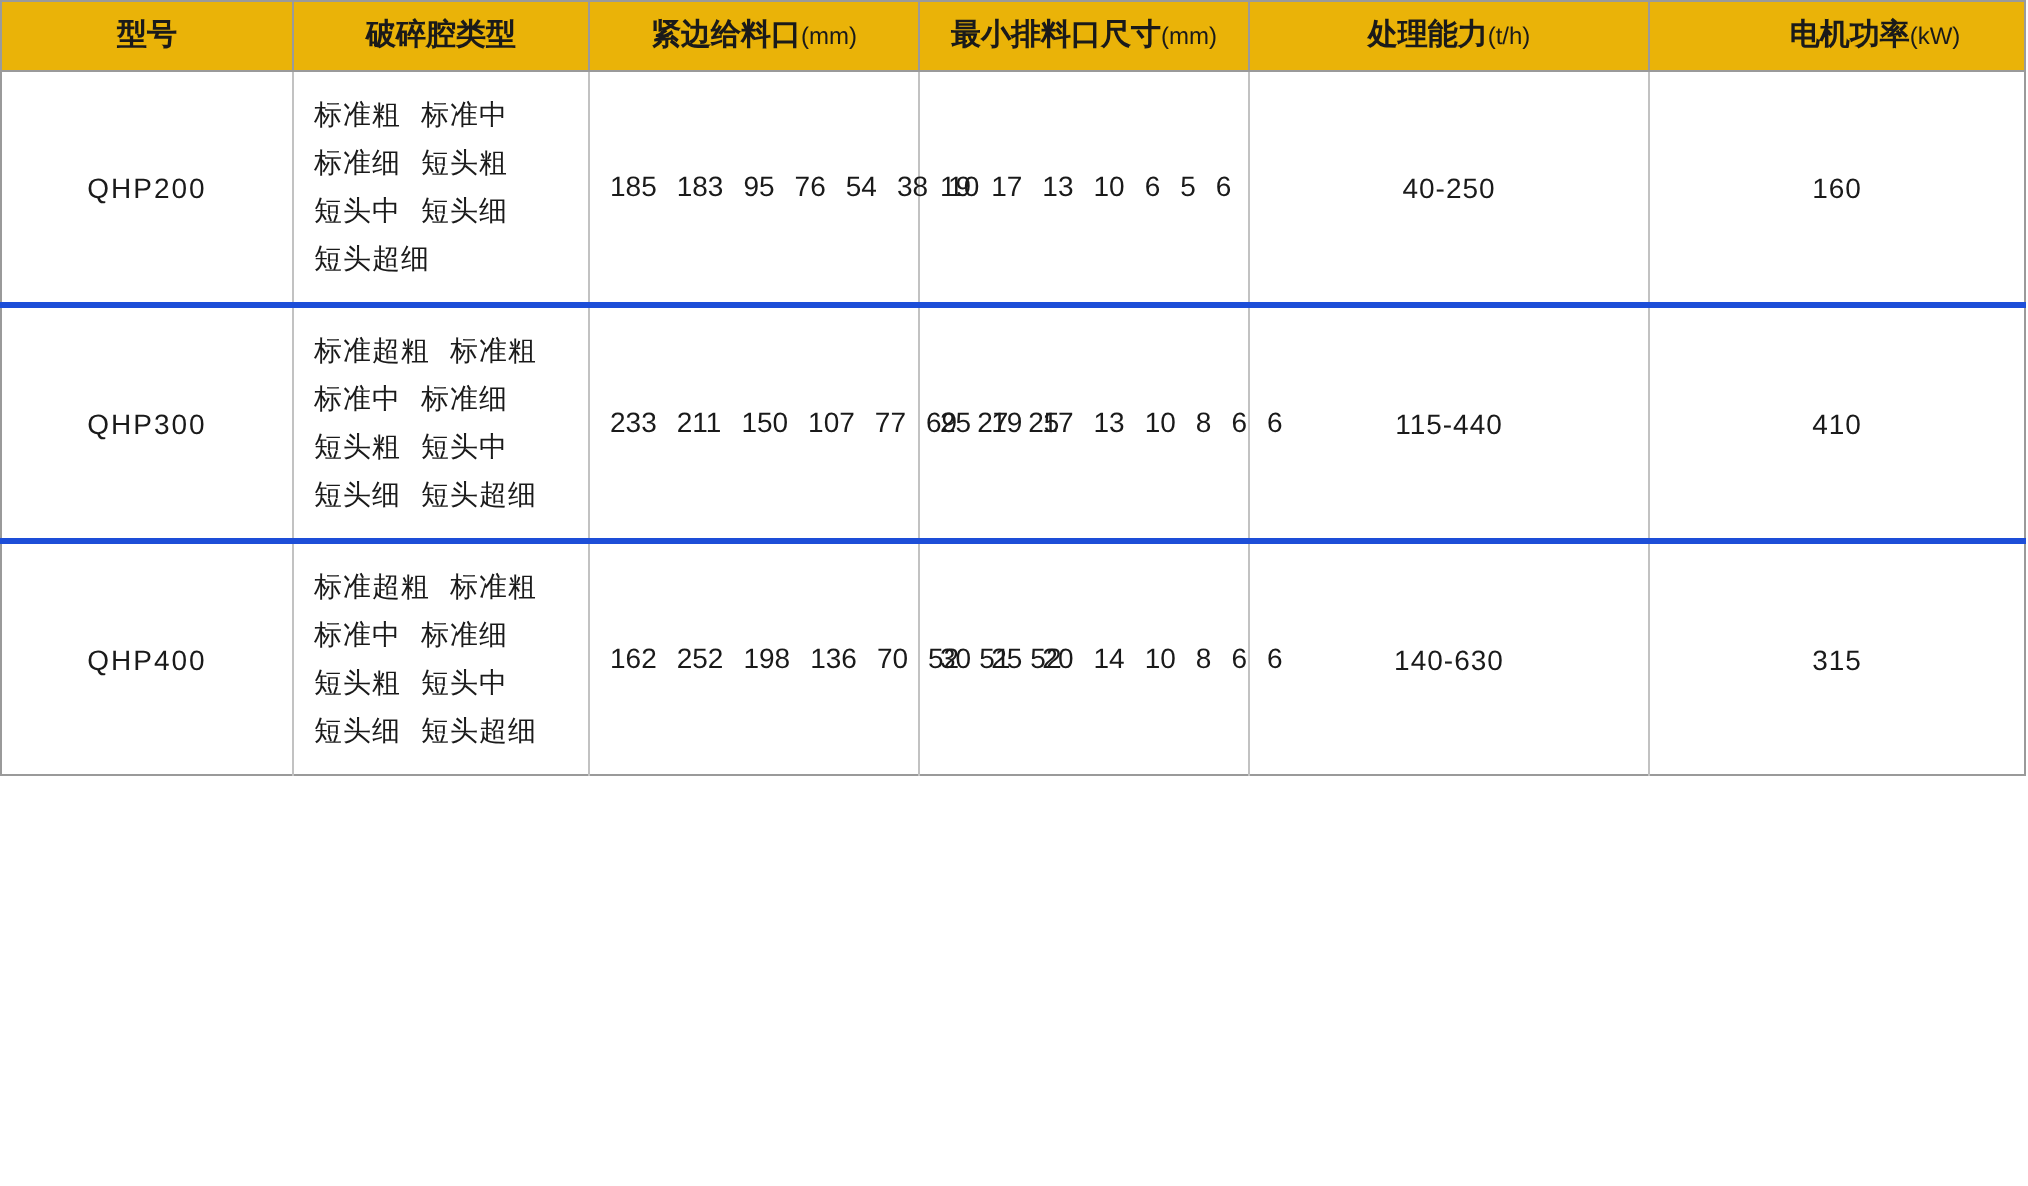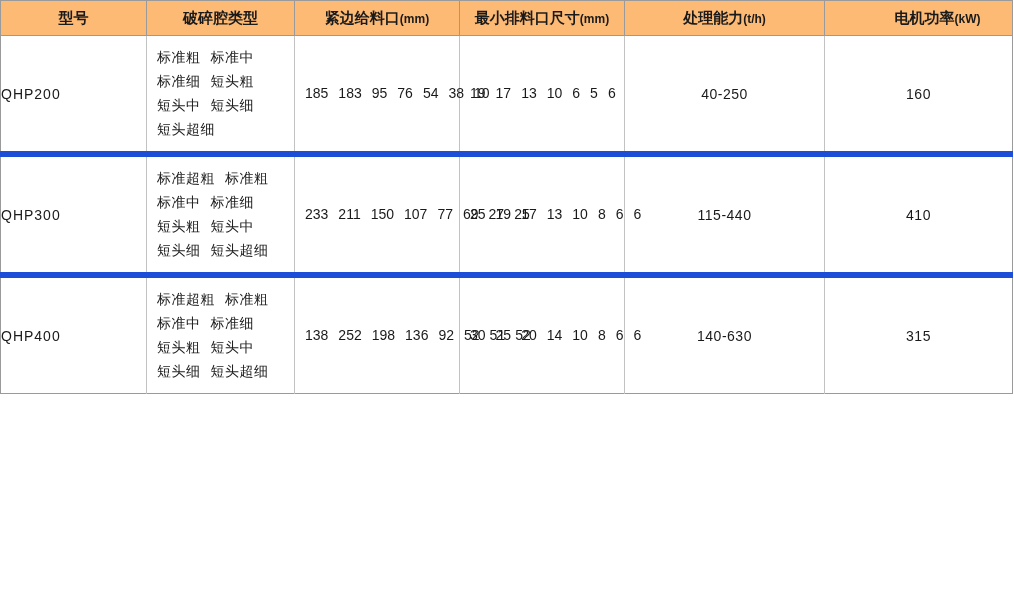--- a/index.html
+++ b/index.html
@@ -14,50 +14,51 @@
     overflow: hidden;
   }
   table.spec {
     width: 1012px;
     border-collapse: collapse;
     table-layout: fixed;
     margin: 0;
     border: 1px solid #9a9a9a;
   }
   table.spec th {
-    background: #fdba74;
+    background: #eab308;
     color: #1a1a1a;
     font-size: 15px;
     font-weight: bold;
     text-align: center;
     vertical-align: middle;
     padding: 7px 4px;
     border-right: 1px solid #9a9a9a;
     border-bottom: 1px solid #9a9a9a;
     line-height: 1.35;
   }
   table.spec th:last-child { border-right: none; padding-left: 42px; }
   th .unit {
     font-size: 12px;
-    font-weight: bold;
+    font-weight: normal;
     text-align: right;
   }
   table.spec td {
     border-right: 1px solid #c2c2c2;
     border-bottom: 1px solid #9a9a9a;
     font-size: 14px;
     color: #1a1a1a;
     vertical-align: middle;
     padding: 0;
   }
   table.spec td:last-child { border-right: none; }
-  tr.group-row td { border-bottom: 6px solid #1d4ed8; }
+  tr.group-row td { border-bottom: 3px solid #1d4ed8; }
   tr.group-row:last-child td { border-bottom: none; }
 
   td.model {
+    text-align: center;
     letter-spacing: 1px;
     font-size: 14px;
   }
   td.cap, td.power {
     text-align: center;
     letter-spacing: 0.5px;
   }
   .stack {
     display: block;
     padding: 9px 0 10px 0;
@@ -126,21 +127,21 @@
         </td>
         <td class="cap">115-440</td>
         <td class="power">410</td>
       </tr>
       <tr class="group-row">
         <td class="model">QHP400</td>
         <td>
           <span class="stack cav"><span class="line">标准超粗</span><span class="line">标准粗</span><span class="line">标准中</span><span class="line">标准细</span><span class="line">短头粗</span><span class="line">短头中</span><span class="line">短头细</span><span class="line">短头超细</span></span>
         </td>
         <td>
-          <span class="stack num"><span class="line">138</span><span class="line">252</span><span class="line">198</span><span class="line">136</span><span class="line">92</span><span class="line">52</span><span class="line">51</span><span class="line">52</span></span>
+          <span class="stack num"><span class="line">162</span><span class="line">252</span><span class="line">198</span><span class="line">136</span><span class="line">70</span><span class="line">52</span><span class="line">51</span><span class="line">52</span></span>
         </td>
         <td>
           <span class="stack num"><span class="line">30</span><span class="line">25</span><span class="line">20</span><span class="line">14</span><span class="line">10</span><span class="line">8</span><span class="line">6</span><span class="line">6</span></span>
         </td>
         <td class="cap">140-630</td>
         <td class="power">315</td>
       </tr>
     </tbody>
 </table>
 

